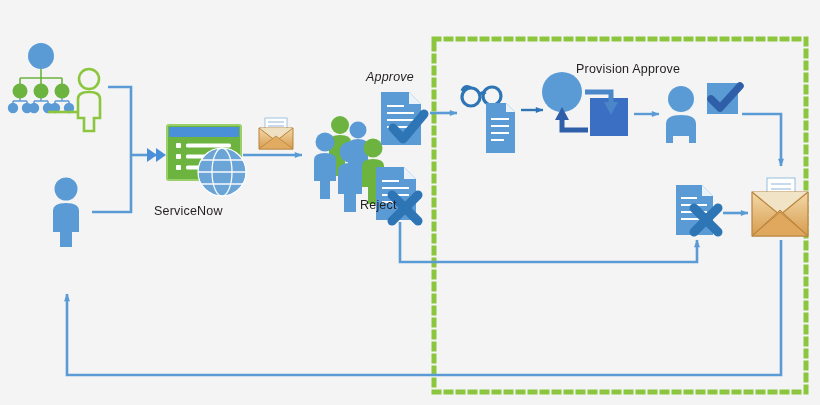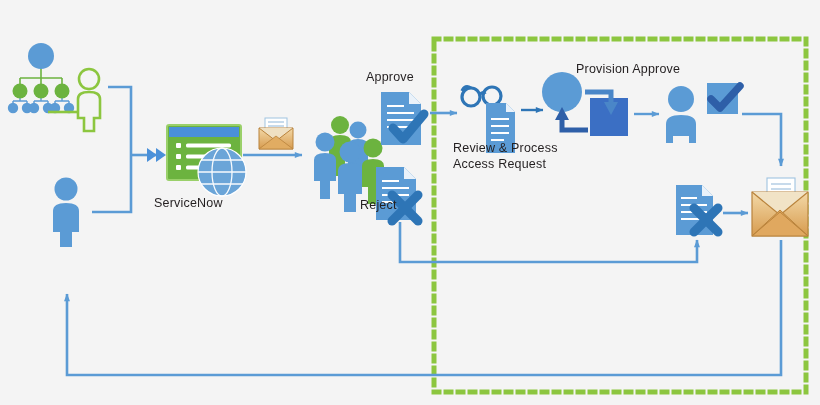--- a/index.html
+++ b/index.html
@@ -265,26 +265,24 @@
         <path d="M771,184 L791,184 M771,189 L791,189 M771,194 L787,194"></path>
       </g>
       <path d="M752,192 L808,192 L808,236 L752,236 Z" fill="url(#envG)" stroke="#b9833c" stroke-width="1.2"></path>
       <path d="M752,192 L780,215 L808,192" fill="#f1e3c6" stroke="#b9833c" stroke-width="1.2"></path>
       <path d="M752,236 L780,210 L808,236 Z" fill="#e0a85f" stroke="#b9833c" stroke-width="1"></path>
       <path d="M752,236 L780,212 L808,236" fill="none" stroke="#b9833c" stroke-width="1"></path>
     </g>
   </svg>
 
 
-  <div class="lbl" style="left:154px; top:196px;">ServiceNow</div>
-
-  <div class="lbl" style="left:366px; top:70px;">Approve</div>
+  <div class="lbl" style="left:154px; top:204px;">ServiceNow</div>
+
+  <div class="lbl" style="left:366px; top:70px;font-style:italic;">Approve</div>
 
   <div class="lbl" style="left:360px; top:198px;">Reject</div>
 
-  <div class="lbl" style="left:453px; top:141px;">Review &amp; Process</div>
-
-  <div class="lbl" style="left:453px; top:157px;">Access Request</div>
+
 
   <div class="lbl" style="left:576px; top:62px;">Provision Approve</div>
 
 
 </div>
 
 </body></html>

